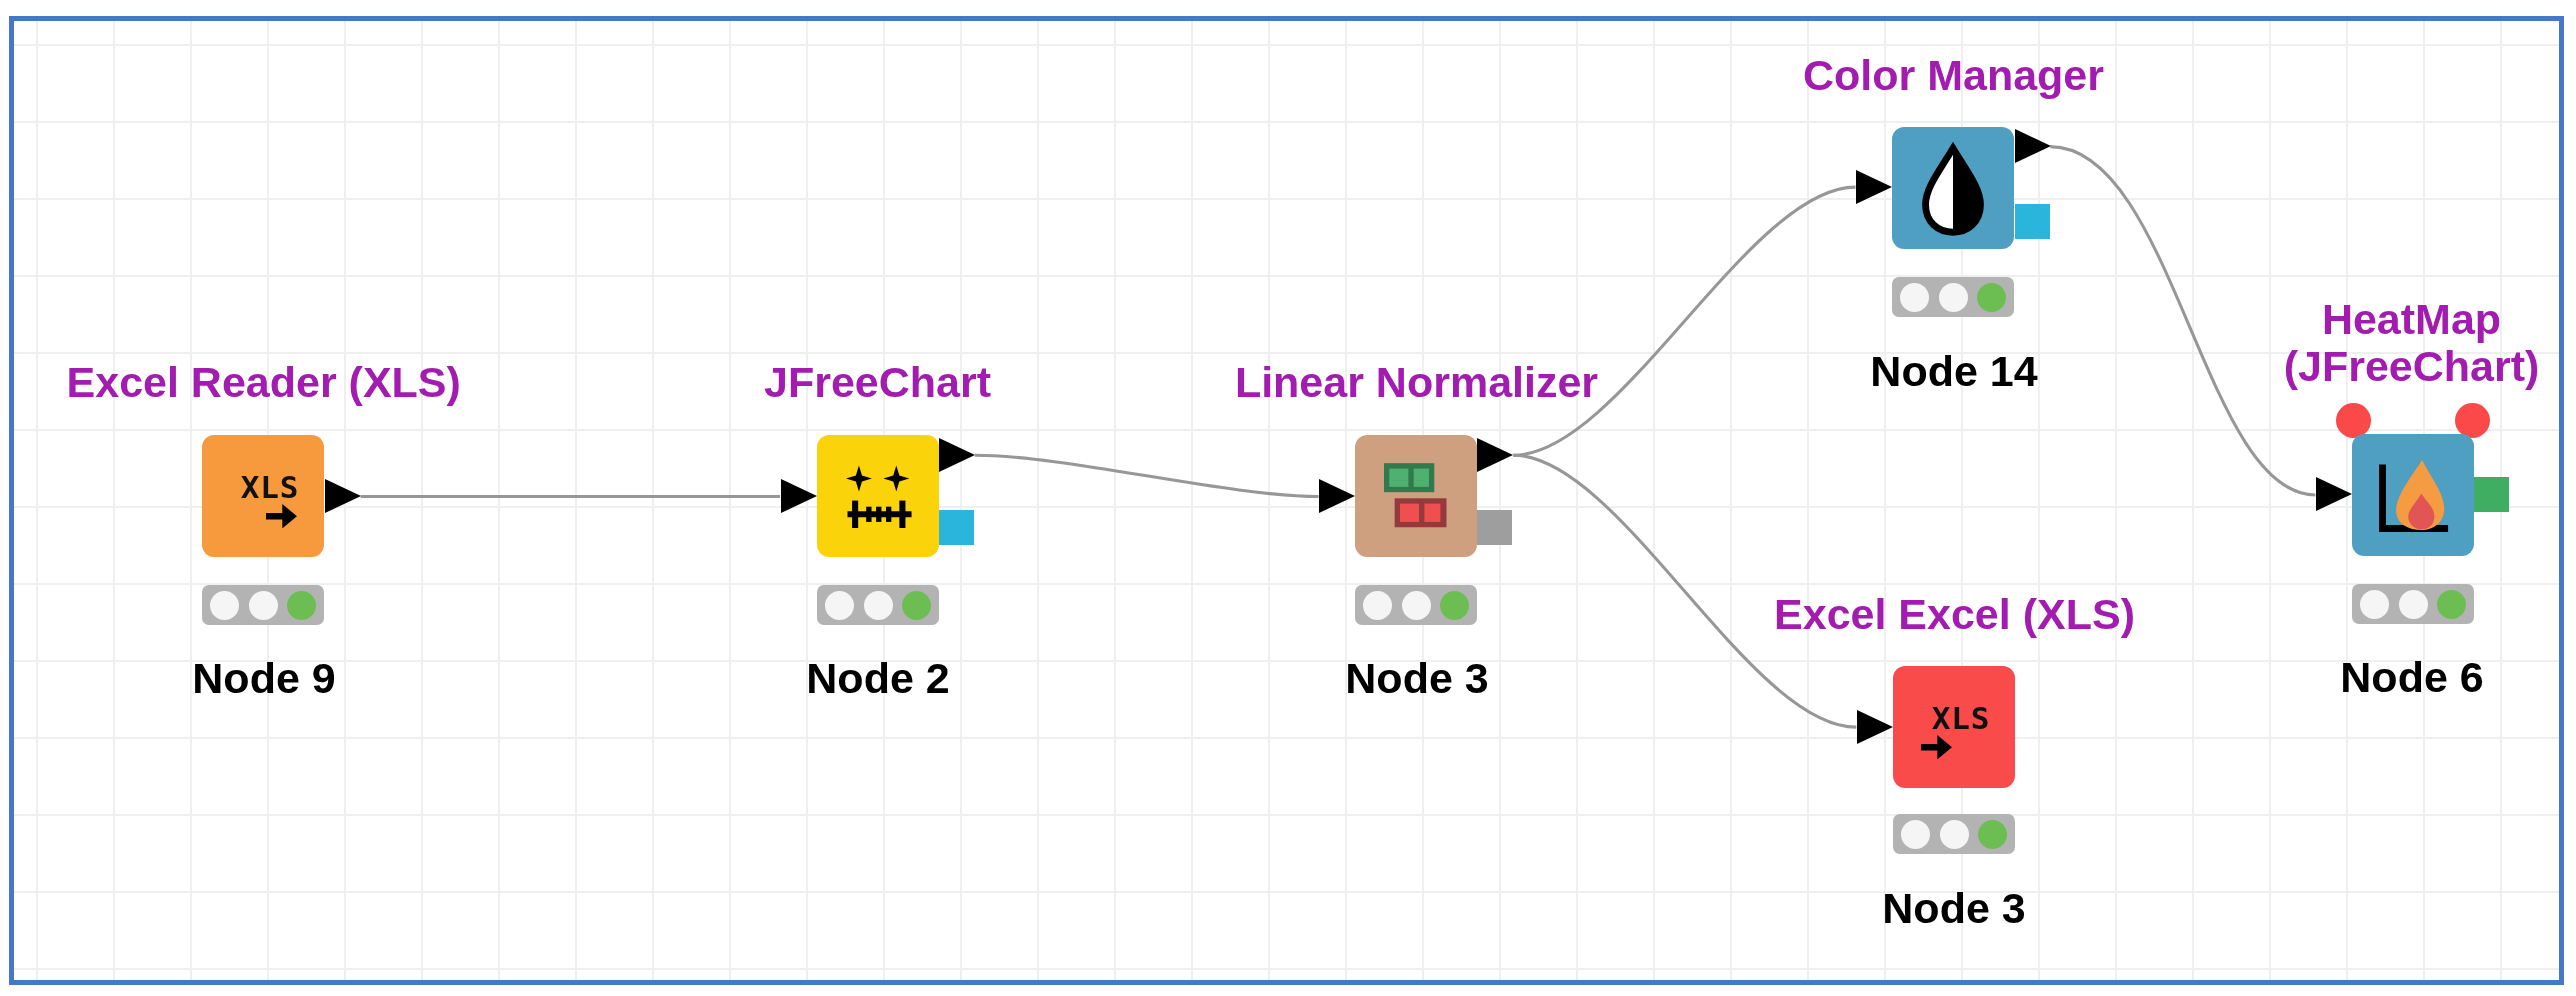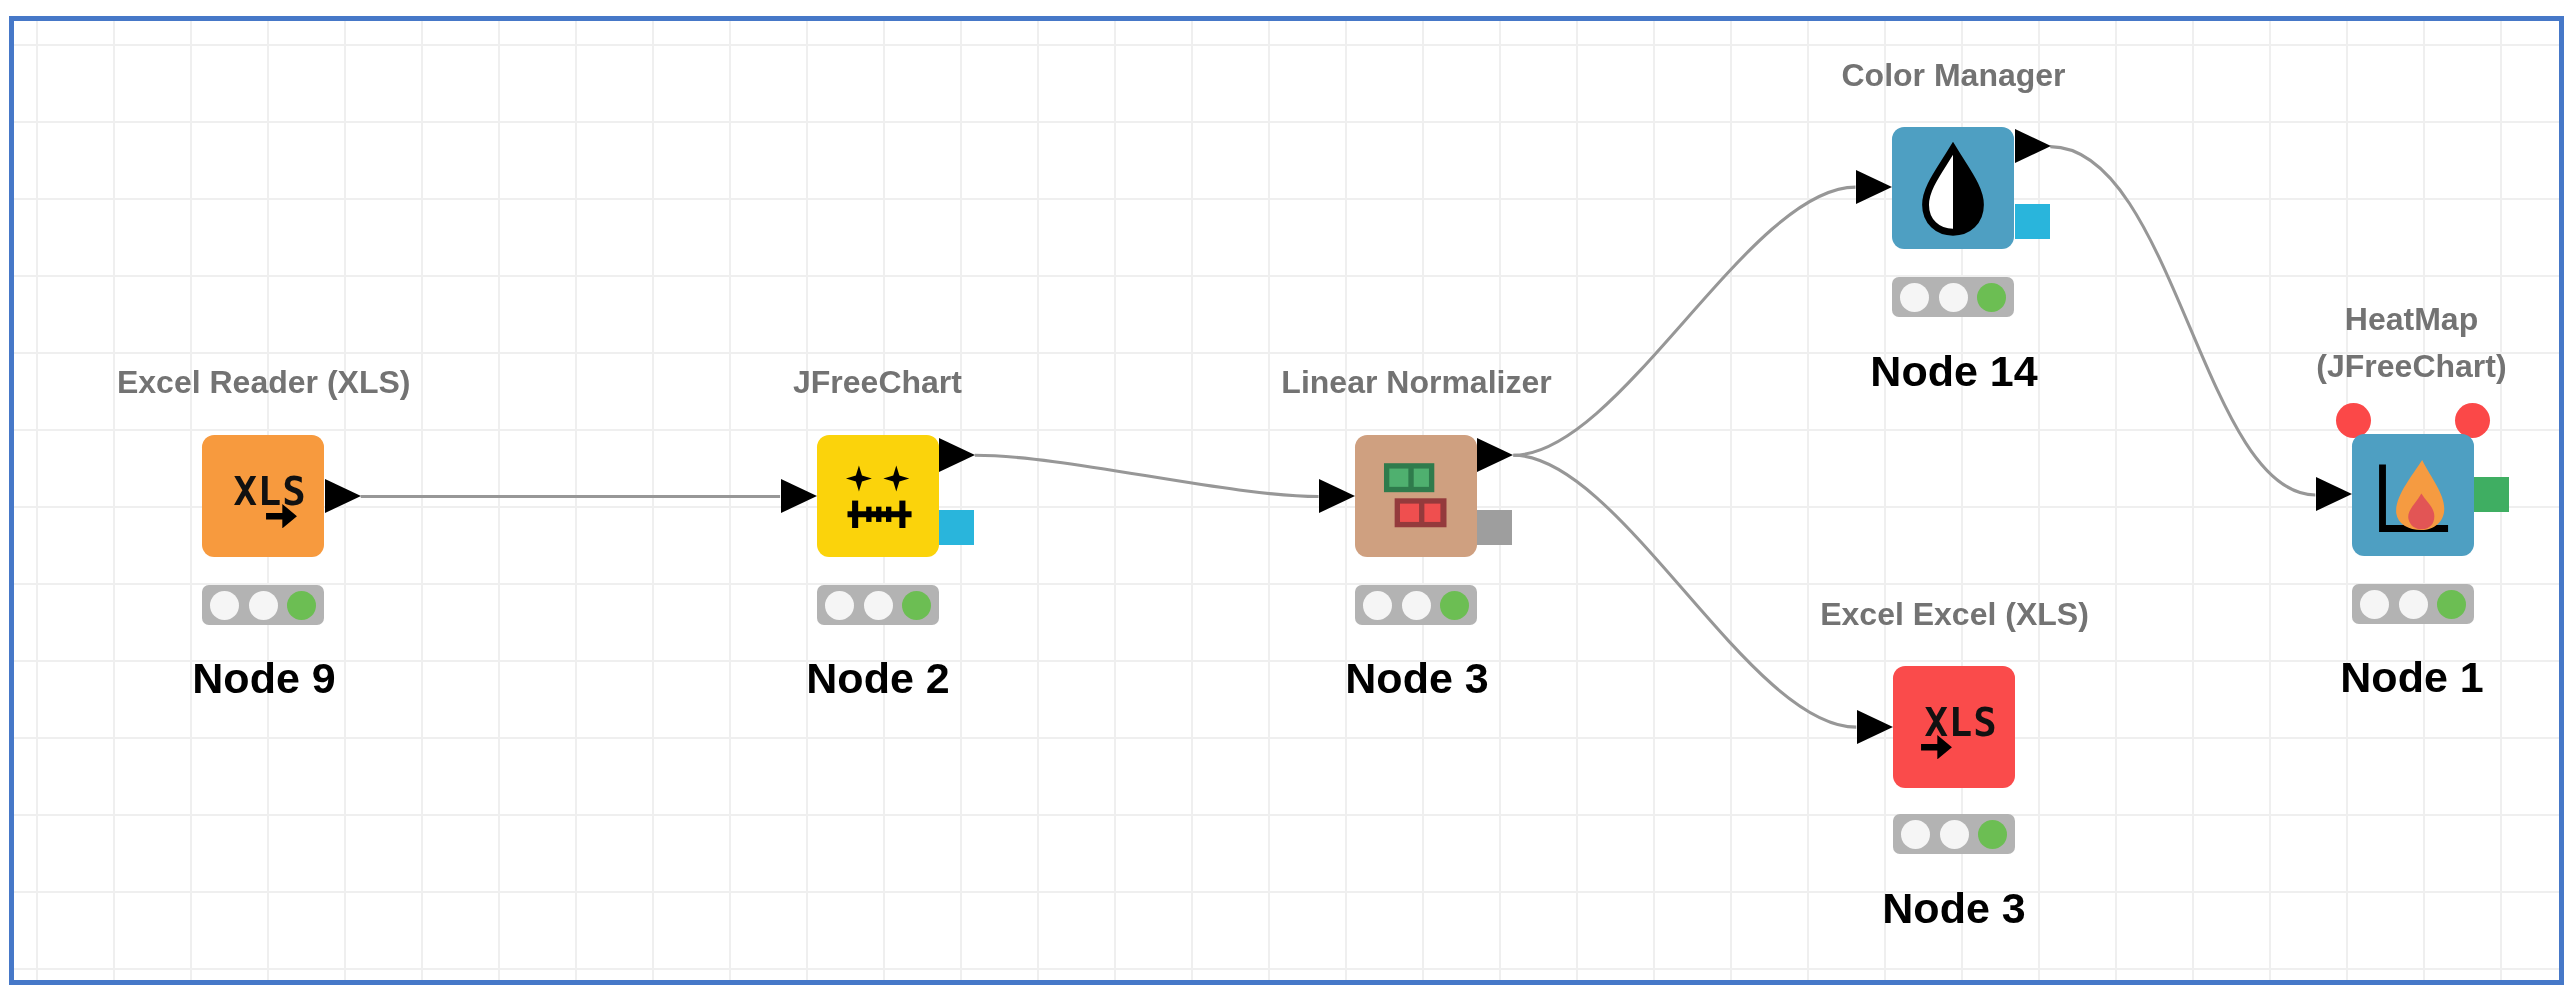--- a/index.html
+++ b/index.html
@@ -15,21 +15,21 @@
       linear-gradient(to bottom,#EFEFEF 2.3px,transparent 2.3px);
     background-size:77px 77px;
     background-position:22px 23px;
   }
   .wire-layer{position:absolute;left:0;top:0;width:2576px;height:996px;z-index:1;}
   .node-square{
     position:absolute;width:122px;height:122px;border-radius:12.2px;z-index:2;
   }
   .node-title{
     position:absolute;width:535px;text-align:center;z-index:2;
-    font-size:32px;line-height:47px;font-weight:bold;color:#737373;
+    font-size:43px;line-height:47px;font-weight:bold;color:#a21caf;
   }
   .node-label{
     position:absolute;width:306px;text-align:center;z-index:2;
     font-size:43px;line-height:47px;font-weight:bold;color:#000;
   }
   .traffic-light{
     position:absolute;width:122px;height:40px;border-radius:6.9px;background:#B3B3B3;
     display:flex;align-items:center;justify-content:space-between;
     padding:0 7.6px;box-sizing:border-box;z-index:2;
   }
@@ -40,21 +40,21 @@
     position:absolute;width:0;height:0;z-index:2;
     border-top:17.6px solid transparent;border-bottom:17.6px solid transparent;
     border-left:36px solid #000;
   }
   .port-square{position:absolute;width:35px;height:35px;z-index:2;}
   .red-dot{position:absolute;width:35px;height:35px;border-radius:50%;background:#FB4848;z-index:2;}
   .node-icon{position:absolute;left:0;top:0;width:122px;height:122px;}
   .xls-text{
     position:absolute;left:0;top:34px;width:136px;text-align:center;
     font-family:"DejaVu Sans Mono","Liberation Mono",monospace;
-    font-size:39px;font-weight:bold;color:#111;letter-spacing:0.8px;
+    font-size:31px;font-weight:bold;color:#111;letter-spacing:0.8px;
   }
   .xls-arrow{position:absolute;width:31px;height:24.4px;}
 </style>
 </head>
 <body>
 
 <div class="canvas-frame"></div>
 
 <svg class="wire-layer" viewBox="0 0 3372 1304" xmlns="http://www.w3.org/2000/svg">
   <path d="M472,650 L1021,650" stroke="#979797" stroke-width="4" fill="none"></path>
@@ -174,14 +174,14 @@
     <path d="M91,78 C83,92 72,100 74,111 C76,120 83,125 92,125 C102,125 108,118 108,108 C108,96 97,88 91,78 Z" fill="#E25555"></path>
   </svg>
 </div>
 <div class="port-tri" style="left:2316px;top:477px"></div>
 <div class="port-square" style="left:2474px;top:477px;background:#3FAE62"></div>
 <div class="traffic-light" style="left:2352px;top:584px">
   <div class="light off"></div>
   <div class="light off"></div>
   <div class="light green"></div>
 </div>
-<div class="node-label" style="left:2259px;top:654px">Node 1</div>
+<div class="node-label" style="left:2259px;top:654px">Node 6</div>
 
 
 </body></html>

